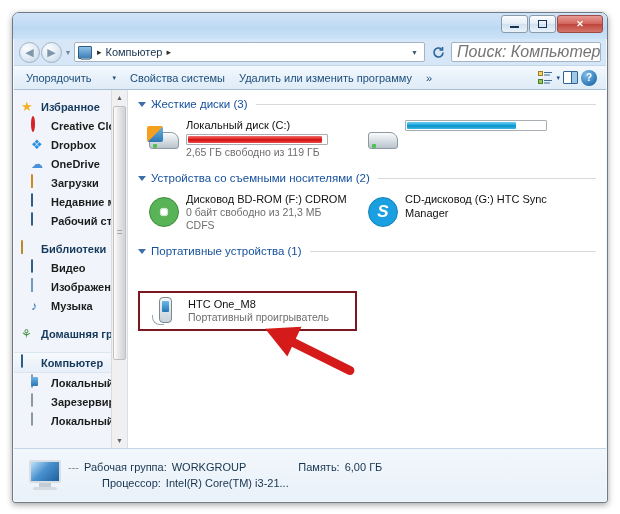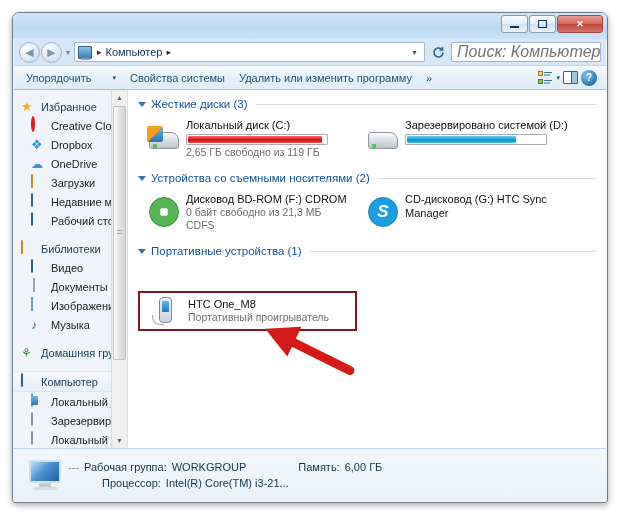--- a/index.html
+++ b/index.html
@@ -188,21 +188,21 @@
     font-size: 11px; color: #1c1c1c;
     white-space: nowrap;
   }
   .sb-row.child { padding-left: 17px; }
   .sb-row.head { color: #15395c; }
   .sb-row.selected {
     background: linear-gradient(to bottom, #f6f9fc 0%, #e7eff8 100%);
     border-top: 1px solid #dbe6f1;
     border-bottom: 1px solid #dbe6f1;
   }
-  .sb-label { overflow: hidden; text-overflow: clip; }
+  .sb-label { overflow: hidden; text-overflow: clip; font-weight: bold; }
   .sb-gap { height: 9px; }
   .ic {
     width: 16px; height: 16px; flex: none; margin-right: 4px;
     display: inline-block; position: relative;
   }
   .ic-star { color: #f2b01e; font-size: 13px; line-height: 16px; }
   .ic-cc {
     width: 14px; height: 14px; border-radius: 50%;
     border: 2px solid #d81f26; box-sizing: border-box;
     margin-top: 1px;
@@ -559,24 +559,20 @@
 
           <div class="sb-row head">
             <span class="ic"><span class="ic-folder lib"></span></span>
             <span class="sb-label">Библиотеки</span>
           </div>
           <div class="sb-row child">
             <span class="ic"><span class="ic-screen"></span></span>
             <span class="sb-label">Видео</span>
           </div>
           <div class="sb-row child">
-            <span class="ic"><span class="ic-doc"></span></span>
-            <span class="sb-label">Документы</span>
-          </div>
-          <div class="sb-row child">
             <span class="ic"><span class="ic-pic"></span></span>
             <span class="sb-label">Изображения</span>
           </div>
           <div class="sb-row child">
             <span class="ic ic-note">♪</span>
             <span class="sb-label">Музыка</span>
           </div>
 
           <div class="sb-gap"></div>
 
@@ -638,21 +634,20 @@
             </div>
           </div>
           <div class="tile">
             <div class="tile-ico">
               <div class="drv">
                   <div class="drv-base"></div>
                   <div class="drv-led"></div>
                 </div>
             </div>
             <div class="tile-body">
-              <div class="tile-title">Зарезервировано системой (D:)</div>
               <div class="bar">
                 <div class="bar-fill" id="bar-d" style="width: 79%;"></div>
               </div>
             </div>
           </div>
         </div>
 
         <div class="group-head">
           <span class="tri"></span>
           <span>Устройства со съемными носителями (2)</span>

